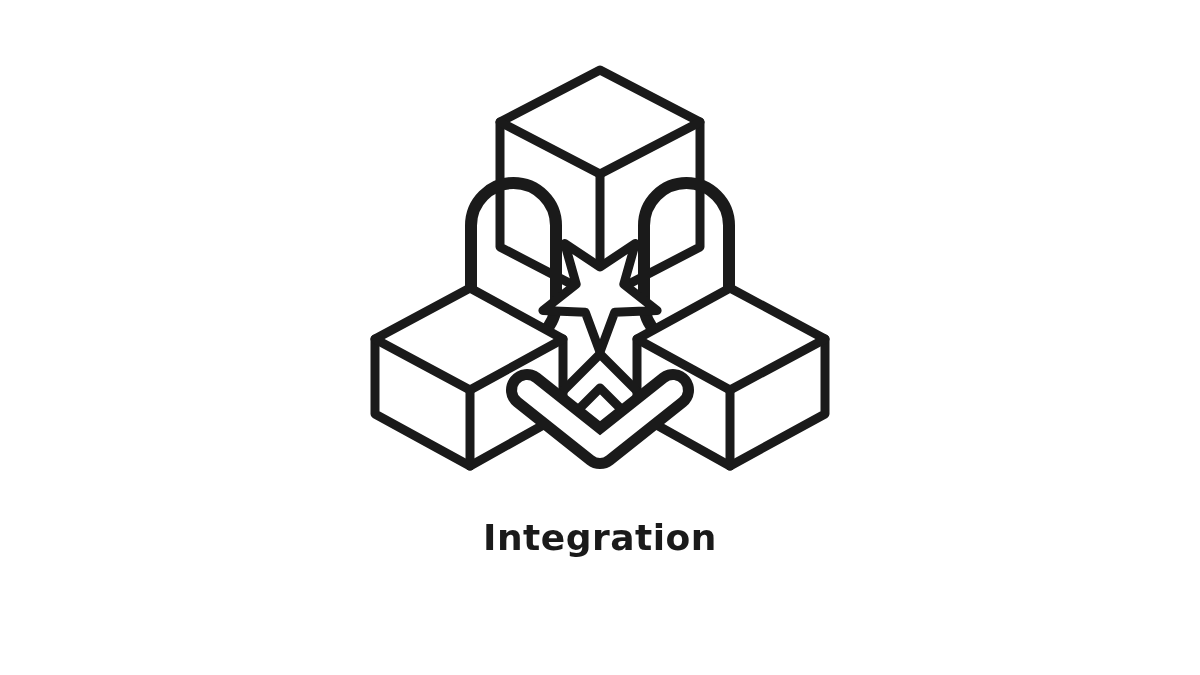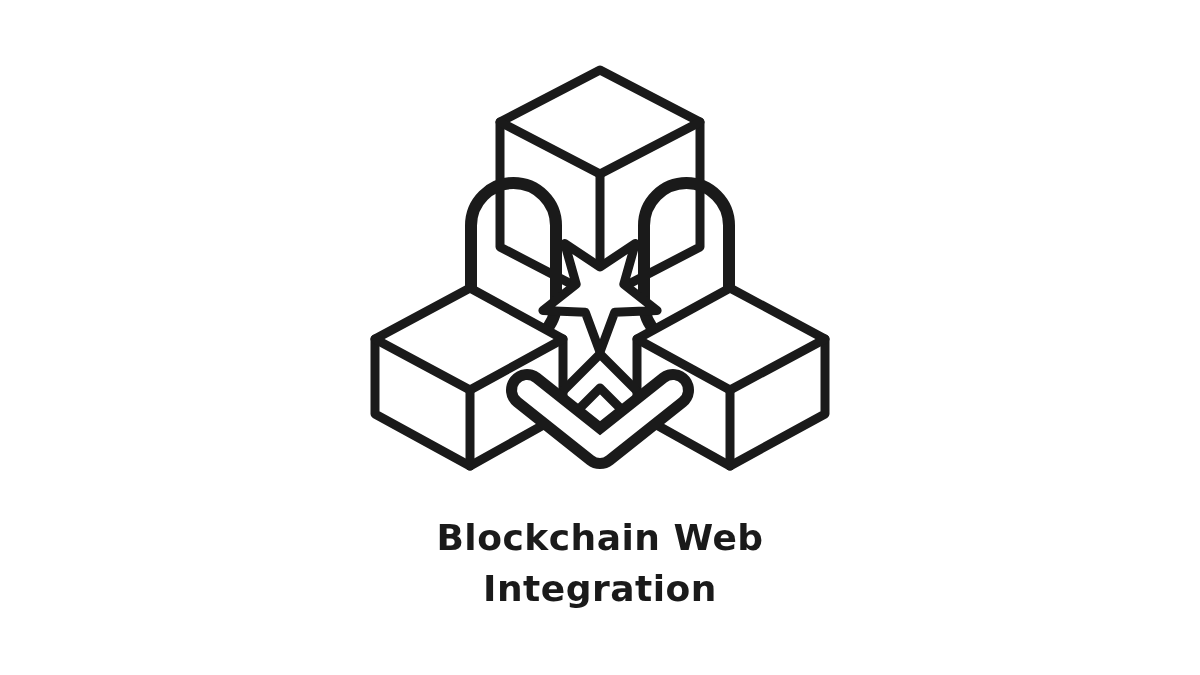--- a/index.html
+++ b/index.html
@@ -78,17 +78,16 @@
 
       <g>
         <path class="vband-outer" d="M527,390 L600,448 L673,390"></path>
         <path class="vband-inner" d="M527,390 L600,448 L673,390"></path>
       </g>
 
     </svg>
   </figure>
 
   <div class="caption">
-    <span>Blockchain Web</span>
     <span>Integration</span>
   </div>
 
 </div>
 
 </body></html>

